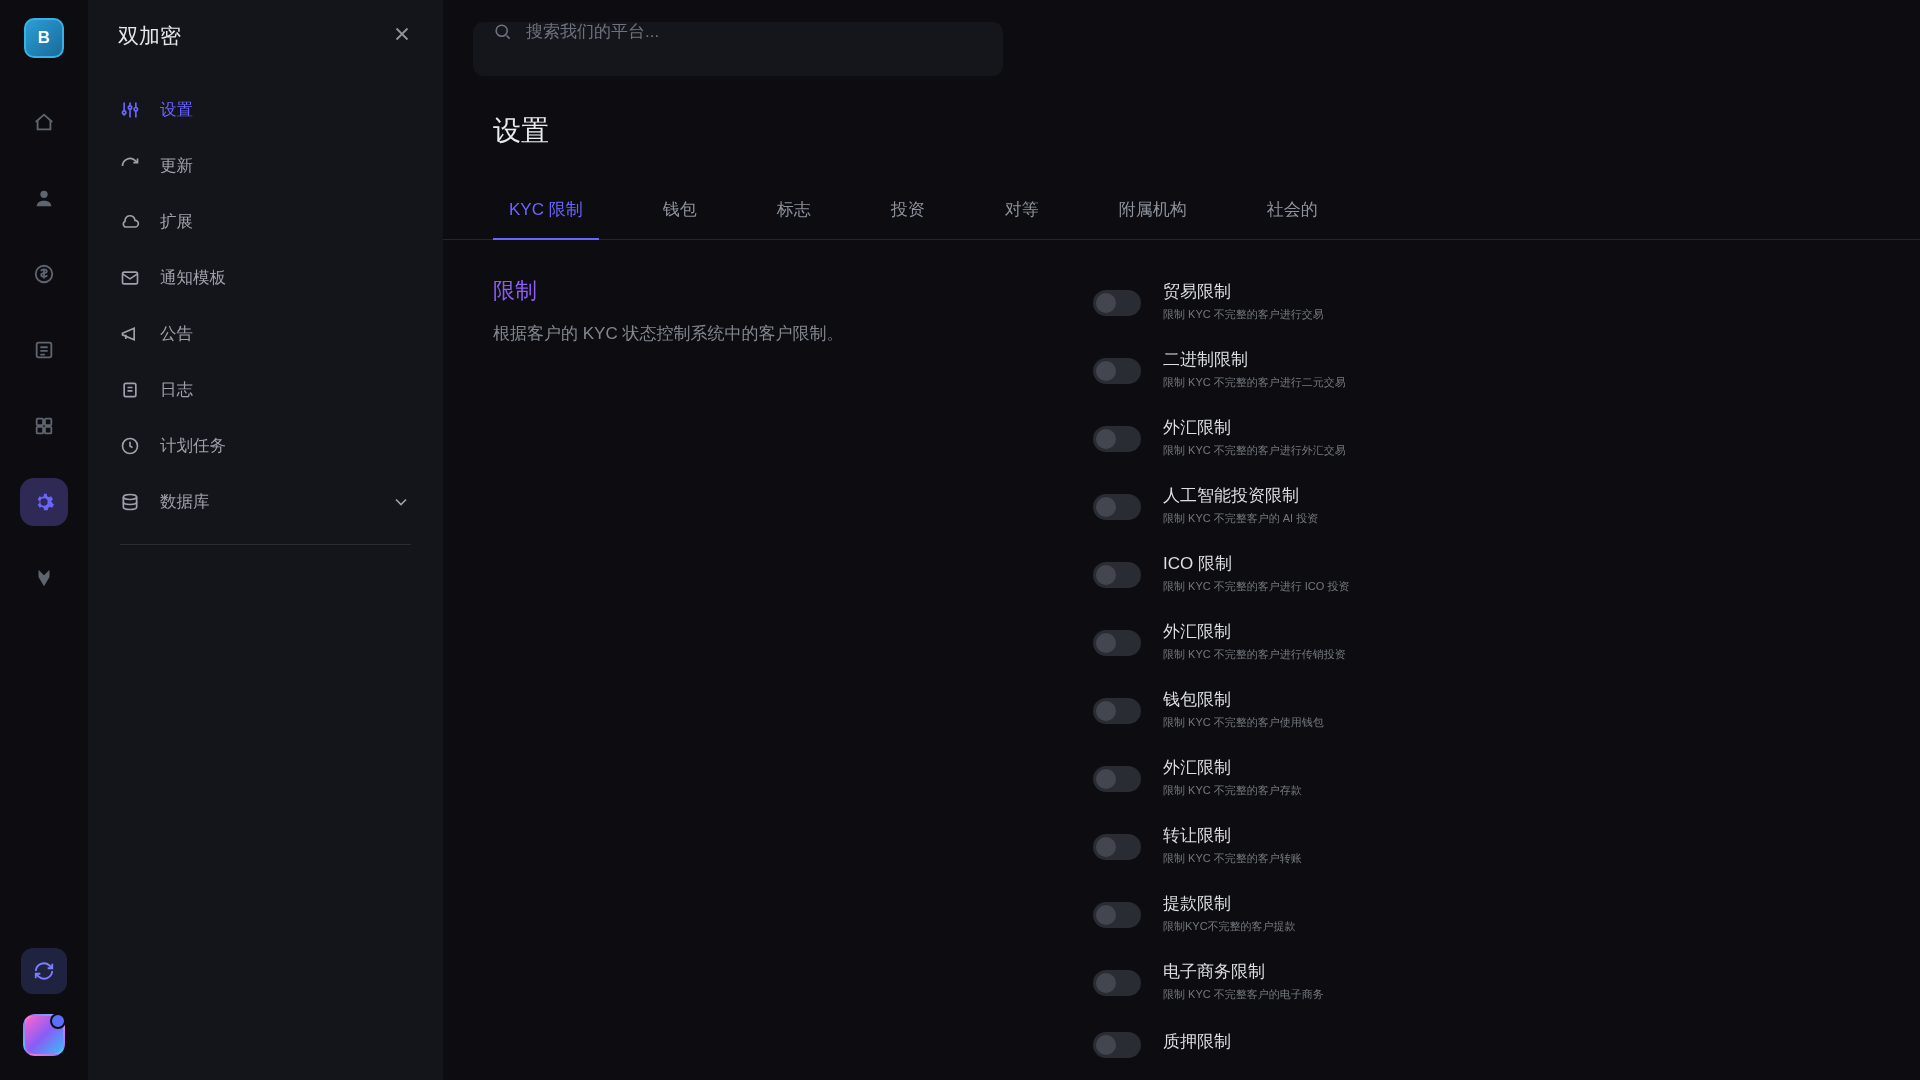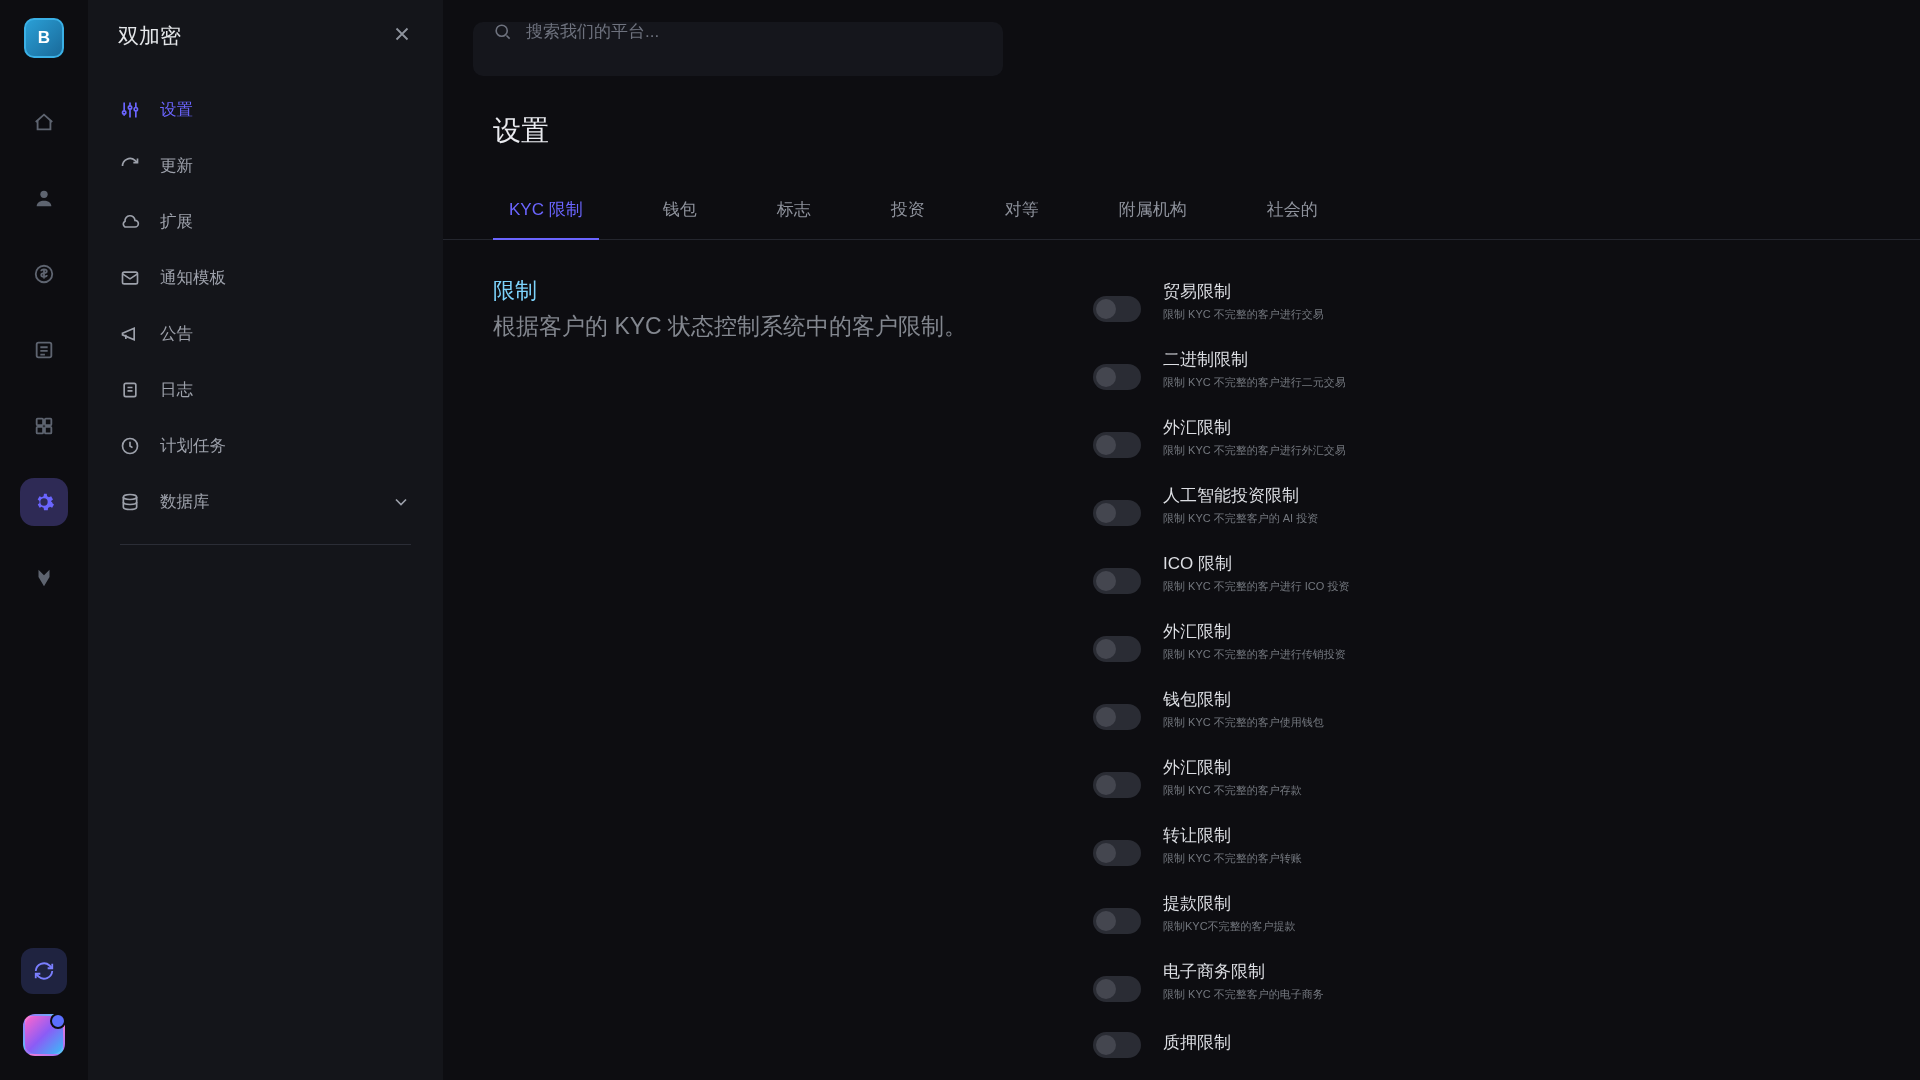--- a/index.html
+++ b/index.html
@@ -102,24 +102,24 @@
   color:#8e929c; cursor:pointer; position:relative;
 }
 .tab.active { color:#6b65ff; }
 .tab.active::after{
   content:''; position:absolute; left:0; right:0; bottom:-1px;
   height:2px; background:#6b65ff;
 }
 
 .content { display:flex; padding:36px 60px 40px 50px; gap:60px; }
 .desc { width:540px; }
-.desc-title { font-size:22px; color:#7dd3fc; margin-bottom:2px;}
-.desc-text { font-size:23px; color:#83878f; line-height:1.6;}
+.desc-title { font-size:22px; color:#8b5cf6; margin-bottom:14px;}
+.desc-text { font-size:17px; color:#83878f; line-height:1.6;}
 .restrictions { flex:1; display:flex; flex-direction:column; gap:26px; padding-top:4px; max-width:860px;}
-.r-row { display:flex; align-items:flex-end; gap:22px; }
+.r-row { display:flex; align-items:center; gap:22px; }
 .toggle {
   width:48px; height:26px; border-radius:14px;
   background:#2a2c34; position:relative; flex-shrink:0;
   cursor:pointer; margin-top:4px;
 }
 .toggle::after{
   content:''; position:absolute; top:3px; left:3px;
   width:20px; height:20px; border-radius:50%;
   background:#44464f;
 }

